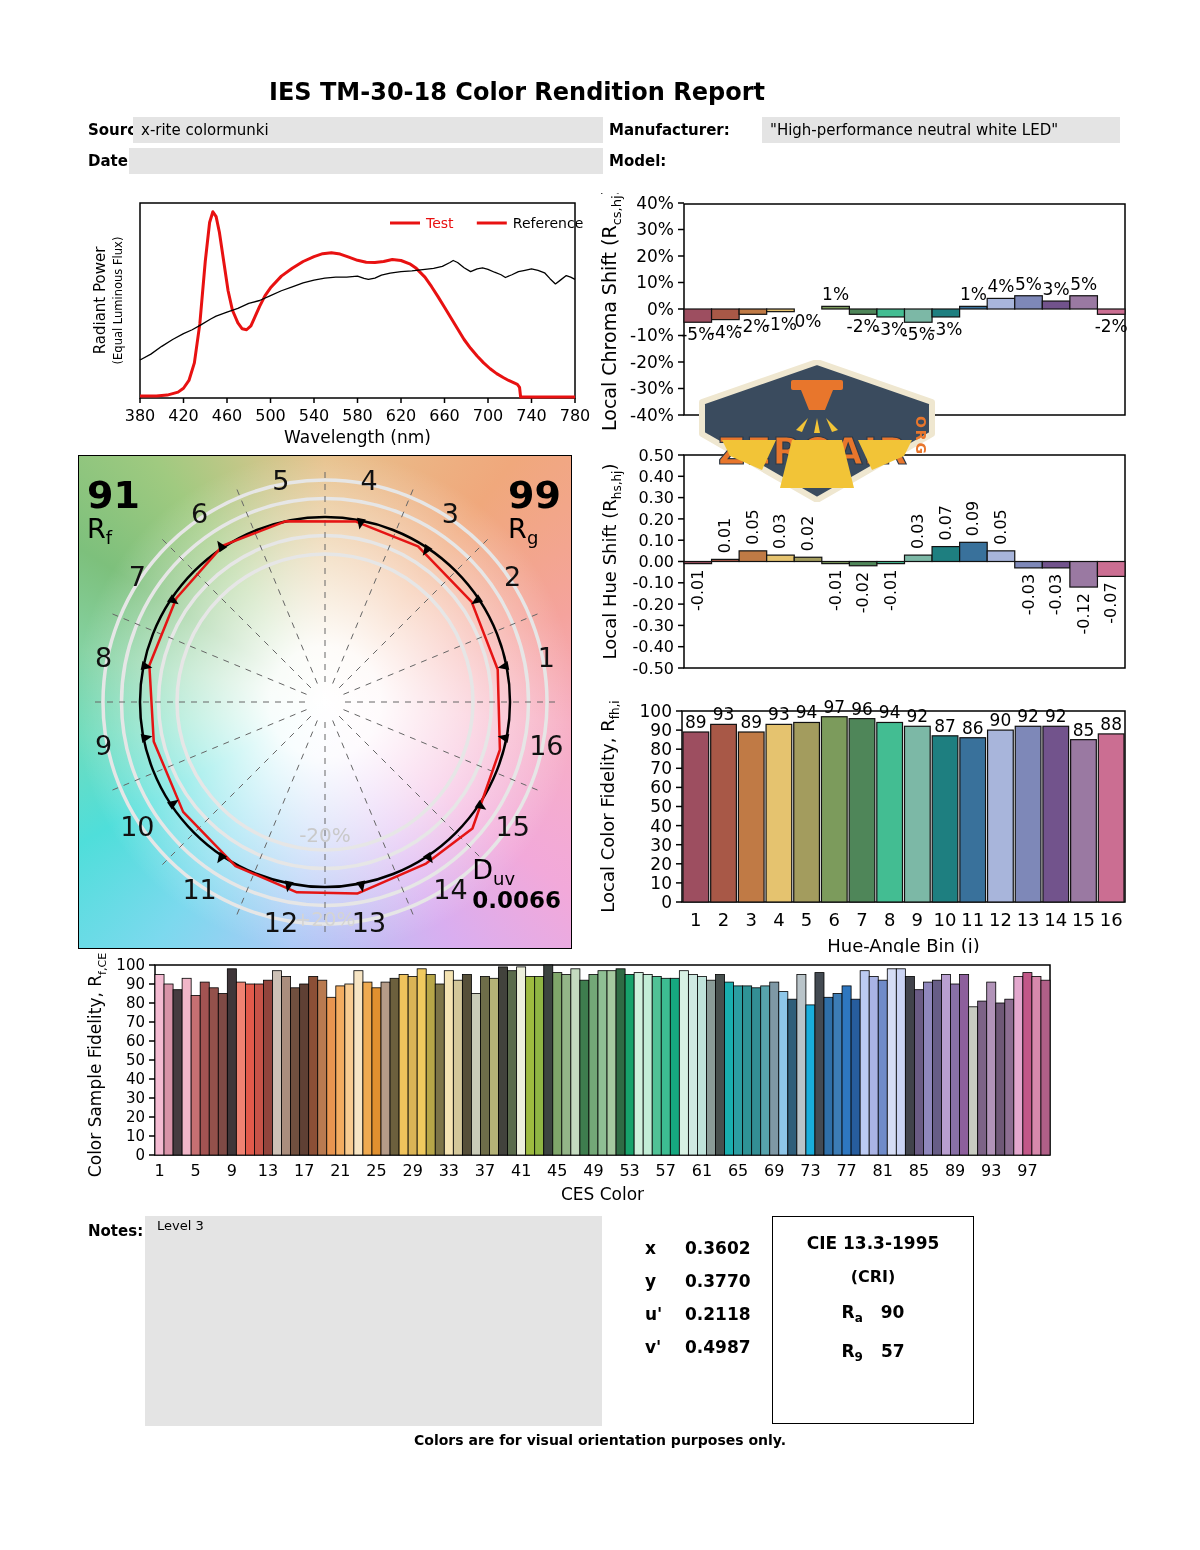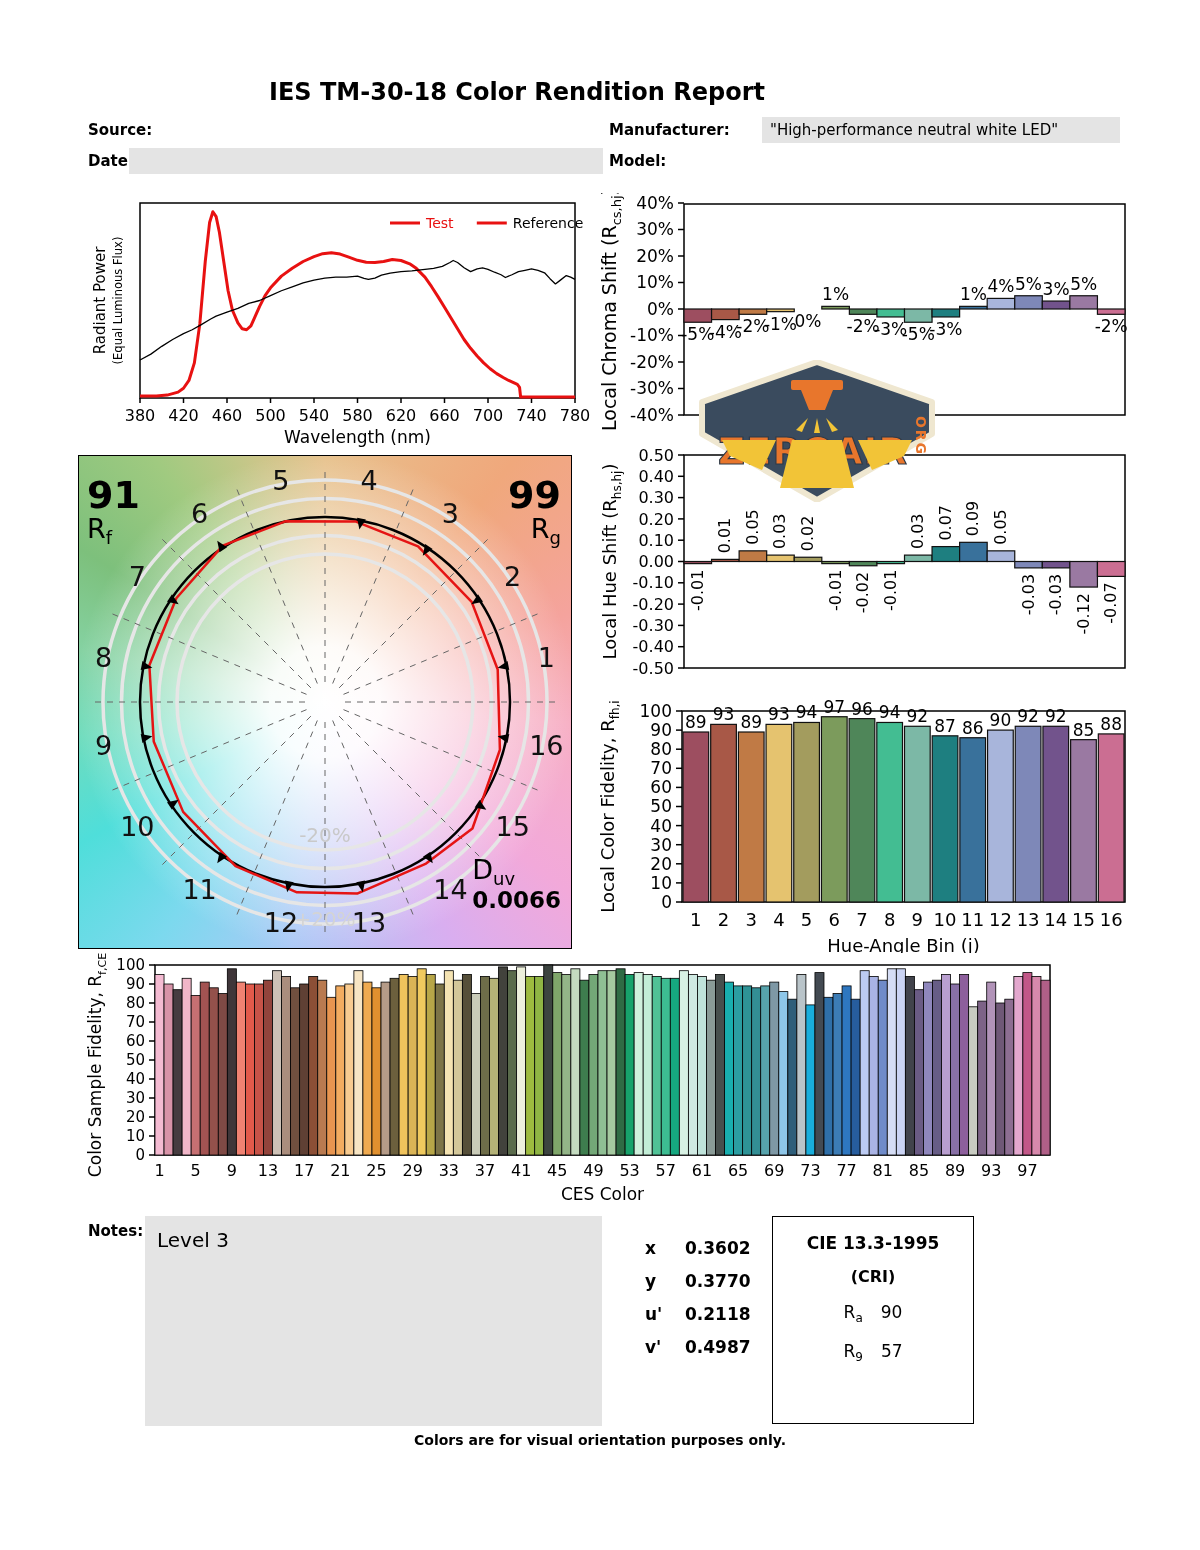--- a/index.html
+++ b/index.html
@@ -22,33 +22,34 @@
   .sub-lbl{font-size:27px;}
   .sub-lbl sub{font-size:18px;}
   #cvg-cct-line1{font-size:28px;}
   #cvg-cct-line2{font-size:35px;font-weight:bold;}
   #notes-box{background:#e4e4e4;}
   .chromarow{display:flex;font-size:17px;font-weight:bold;margin-bottom:13px;}
   .chromarow .cl{width:40px;}
   #cie-box{border:1.5px solid #000;text-align:center;}
   #cie-title{font-size:17px;font-weight:bold;margin-top:16px;}
   #cie-sub{font-size:16px;font-weight:bold;margin-top:14px;}
-  .cie-r{font-size:17px;font-weight:normal;margin-top:16px;}
+  .cie-r{font-size:17px;font-weight:bold;margin-top:16px;}
   .cie-r sub{font-size:12px;}
   .cie-r .val{display:inline-block;margin-left:18px;}
   #footer{top:1432px;left:0;width:1200px;text-align:center;font-size:14px;font-weight:bold;}
 </style>
 </head>
 <body>
 
 <div id="page">
 
   <div id="title" class="abs">IES TM-30-18 Color Rendition Report</div>
 
   <div class="abs hdr-label" style="left:88px;top:121px;">Source:</div>
+  <div class="abs hdr-box" style="left:133px;top:117px;width:462px;height:26px;">x-rite colormunki</div>
   <div class="abs hdr-label" style="left:609px;top:121px;">Manufacturer:</div>
   <div class="abs hdr-box" style="left:762px;top:117px;width:350px;height:26px;">"High-performance neutral white LED"</div>
   <div class="abs hdr-label" style="left:88px;top:152px;">Date:</div>
   <div class="abs hdr-box" style="left:129px;top:148px;width:466px;height:26px;"></div>
   <div class="abs hdr-label" style="left:609px;top:152px;">Model:</div>
 
   <svg id="spd-svg" class="abs" style="left:85px;top:193px;" width="505" height="255">
       <g>
         <rect x="55" y="10" width="435" height="195" fill="none" stroke="#000" stroke-width="1.5"></rect>
         <line x1="55" y1="205" x2="55" y2="210" stroke="#000" stroke-width="1.5"></line>
@@ -486,21 +487,21 @@
         <text x="201.96811432095976" y="476.3632377870091" fill="#111" text-anchor="middle" font-size="27">12</text>
         <text x="290.03188567904016" y="476.3632377870091" fill="#111" text-anchor="middle" font-size="27">13</text>
         <text x="371.39220159252415" y="442.6626914966845" fill="#111" text-anchor="middle" font-size="27">14</text>
         <text x="433.6626914966845" y="380.3922015925242" fill="#111" text-anchor="middle" font-size="27">15</text>
         <text x="467.3632377870091" y="299.0318856790403" fill="#111" text-anchor="middle" font-size="27">16</text>
       </svg>
     <div class="cvg-corner" style="left:8px;top:2px;">
       <div class="big-num">91</div>
       <div class="sub-lbl"><span>R</span><sub>f</sub></div>
     </div>
-    <div class="cvg-corner" style="right:10px;top:2px;text-align:right;">
+    <div class="cvg-corner" style="right:10px;top:2px;">
       <div class="big-num">99</div>
       <div class="sub-lbl"><span>R</span><sub>g</sub></div>
     </div>
     <div class="cvg-corner" style="right:10px;top:400px;text-align:left;">
       <div class="sub-lbl"><span>D</span><sub>uv</sub></div>
       <div style="font-size:23px;font-weight:bold;">0.0066</div>
     </div>
   </div>
 
   <div class="abs" style="left:688px;top:360px;z-index:6;">
@@ -515,21 +516,21 @@
       <text id="logo-text" x="125" y="104" text-anchor="middle" font-size="38" font-weight="bold" fill="#E8762C" stroke="#2E3A48" stroke-width="1.2" letter-spacing="1" textLength="190" lengthAdjust="spacingAndGlyphs">ZEROAIR</text>
       <text id="logo-suffix" transform="rotate(90 228 76)" x="228" y="76" text-anchor="middle" font-size="14" font-weight="bold" fill="#E8762C" letter-spacing="2">ORG</text>
       <polygon points="34,80 88,80 74,110 42,96" fill="#F2C437"></polygon>
       <polygon points="104,80 154,80 166,128 92,128" fill="#F2C437"></polygon>
       <polygon points="170,80 224,80 216,96 184,110" fill="#F2C437"></polygon>
     </svg>
   </div>
 
   <div class="abs hdr-label" style="left:88px;top:1222px;">Notes:</div>
   <div id="notes-box" class="abs" style="left:145px;top:1216px;width:457px;height:210px;">
-    <div style="font-size:20px;padding:12px 0 0 12px;">Level 3</div>
+    <div style="font-size:13px;padding:2px 0 0 12px;">Level 3</div>
   </div>
 
   <div class="abs" style="left:645px;top:1238px;width:120px;">
     <div class="chromarow">
         <span class="cl">x</span>
         <span>0.3602</span>
       </div>
     <div class="chromarow">
         <span class="cl">y</span>
         <span>0.3770</span>

